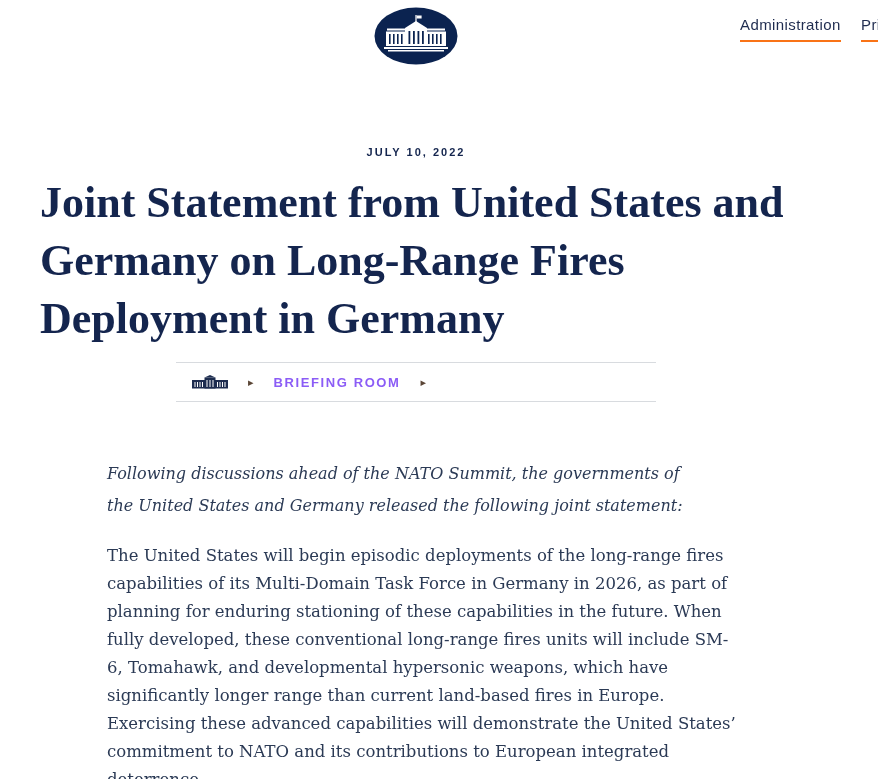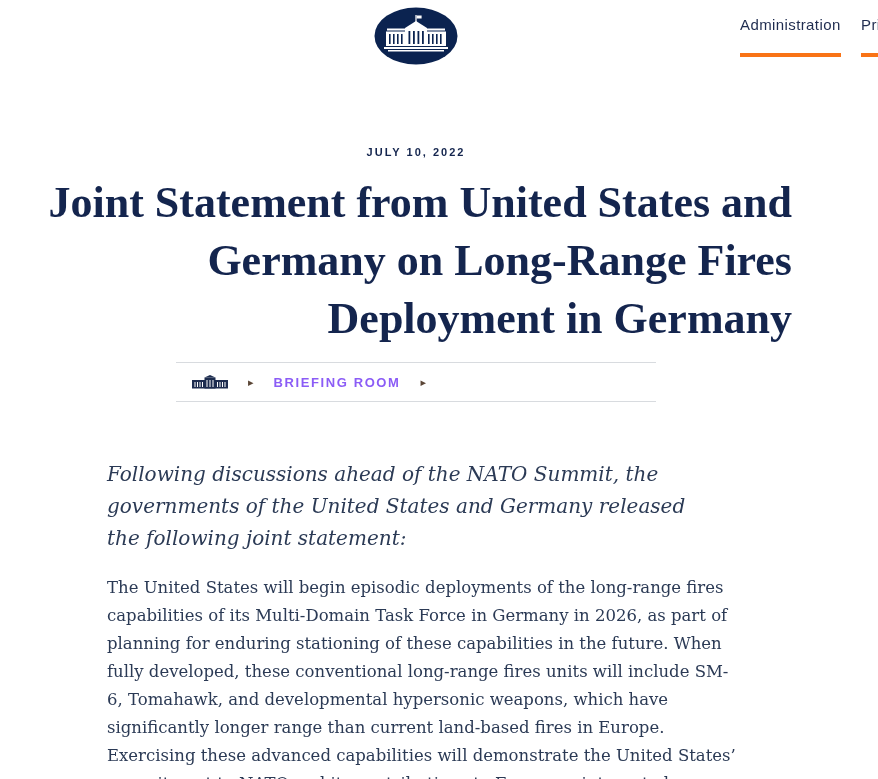--- a/index.html
+++ b/index.html
@@ -20,42 +20,42 @@
     width: 84px; height: 58px;
     cursor: pointer;
   }
   .nav-link {
     position: absolute;
     top: 16px;
     display: inline-block;
     font-size: 15px;
     letter-spacing: 0.4px;
     color: #1f2c4f;
-    padding-bottom: 20px;
-    border-bottom: 4px solid #f97316;
+    padding-bottom: 7px;
+    border-bottom: 2px solid #f97316;
     white-space: nowrap;
     cursor: pointer;
     text-decoration: none;
   }
   .nav-administration { left: 740px; }
   .nav-priorities { left: 861px; }
   
   .article { margin-left: 40px; width: 752px; }
   .date {
     display: block;
     margin-top: 76px;
     text-align: center;
     font-size: 11px;
     font-weight: bold;
     letter-spacing: 2px;
     color: #14254e;
   }
   .title {
     margin-top: 16px;
-    text-align: right;
+    text-align: left;
     font-family: "Liberation Serif", serif;
     font-weight: 600;
     font-size: 44px;
     line-height: 58px;
     color: #14254e;
   }
   
   .breadcrumb {
     margin: 14px auto 0 auto;
     width: 480px;
@@ -81,21 +81,21 @@
     white-space: nowrap;
     cursor: pointer;
     text-decoration: none;
   }
   
   .intro {
     margin: 56px 0 3px 67px;
     width: 585px;
     font-family: "DejaVu Serif", serif;
     font-style: italic;
-    font-size: 20px;
+    font-size: 16px;
     line-height: 32px;
     color: #2b3a55;
   }
   .body-para {
     margin: 20px 0 0 67px;
     width: 630px;
     font-family: "DejaVu Serif", serif;
     font-size: 16.5px;
     line-height: 28px;
     color: #2b3a55;

